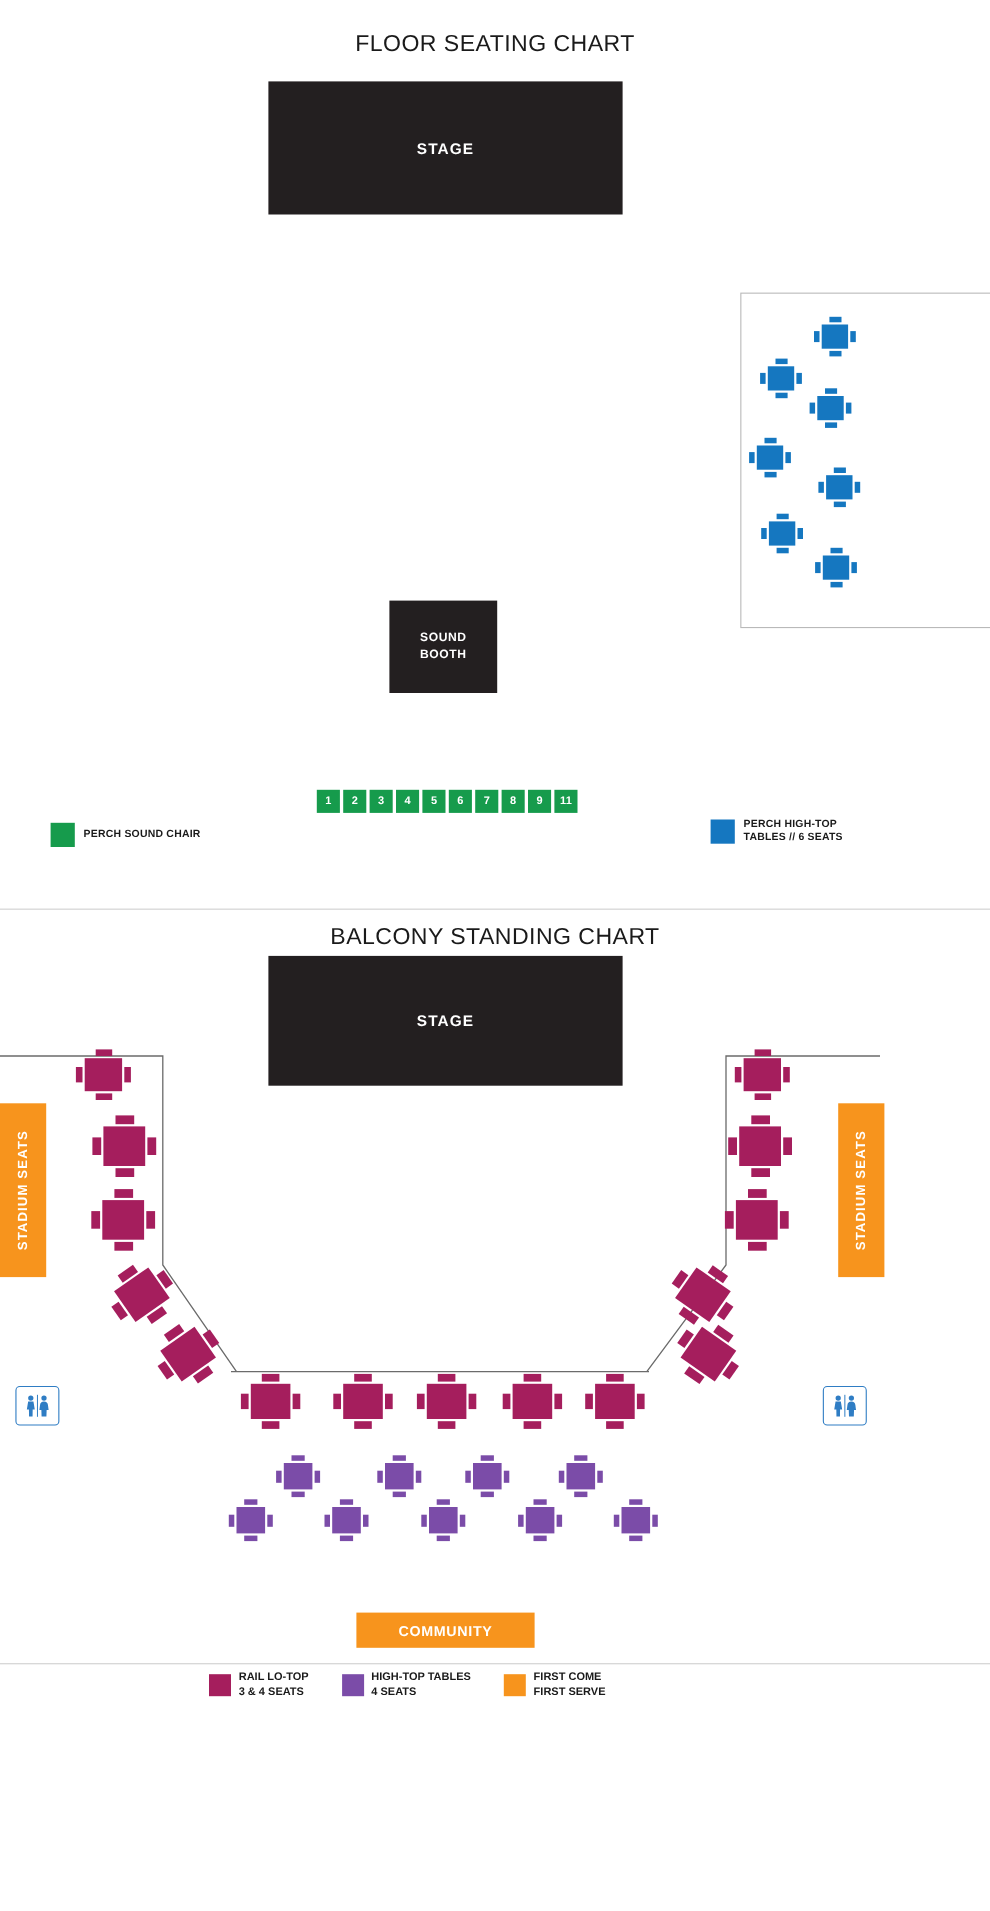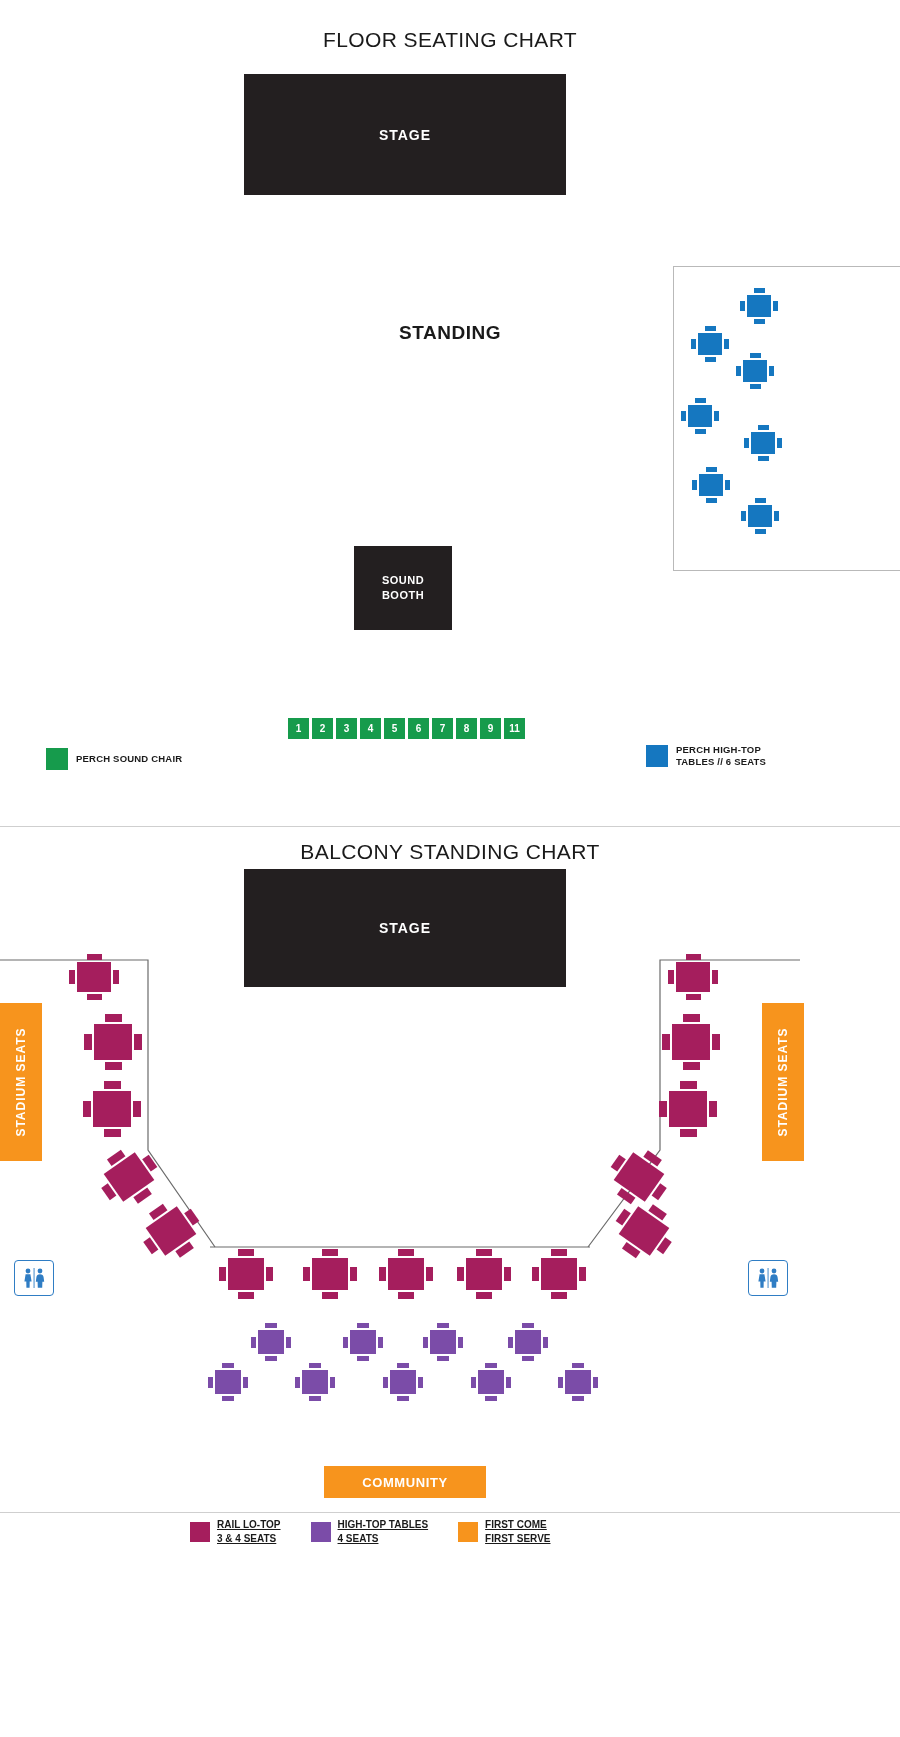--- a/index.html
+++ b/index.html
@@ -171,21 +171,20 @@
   .bottom-legend {
     position: absolute;
     display: flex;
     align-items: flex-start;
     gap: 30px;
   }
   .bl-item {
     display: flex;
     align-items: center;
     gap: 7px;
-    text-decoration: underline;
   }
   .bl-swatch {
     width: 20px;
     height: 20px;
   }
   .bl-text {
     font-size: 10px;
     font-weight: bold;
     line-height: 1.35;
     white-space: pre-line;
@@ -195,21 +194,20 @@
 <body>
 
 <div id="page">
 
   <div class="title" style="top:28px;">FLOOR SEATING CHART</div>
 
   <div class="stage" style="left:244px; top:74px; width:322px; height:121px;">
     <span>STAGE</span>
   </div>
 
-  <div class="standing-label" style="top:322px;">STANDING</div>
 
   <div class="sound-booth" style="left:354px; top:546px; width:98px; height:84px;">
     <span style="white-space:pre-line; text-align:center;">SOUND
 BOOTH</span>
   </div>
 
   <div class="vip-box" style="left:673px; top:266px; width:227px; height:303px;"></div>
 
   <div id="floor-tables">
       <div class="tbl" style="left: 740px; top: 288px; width: 38px; height: 36px;">

